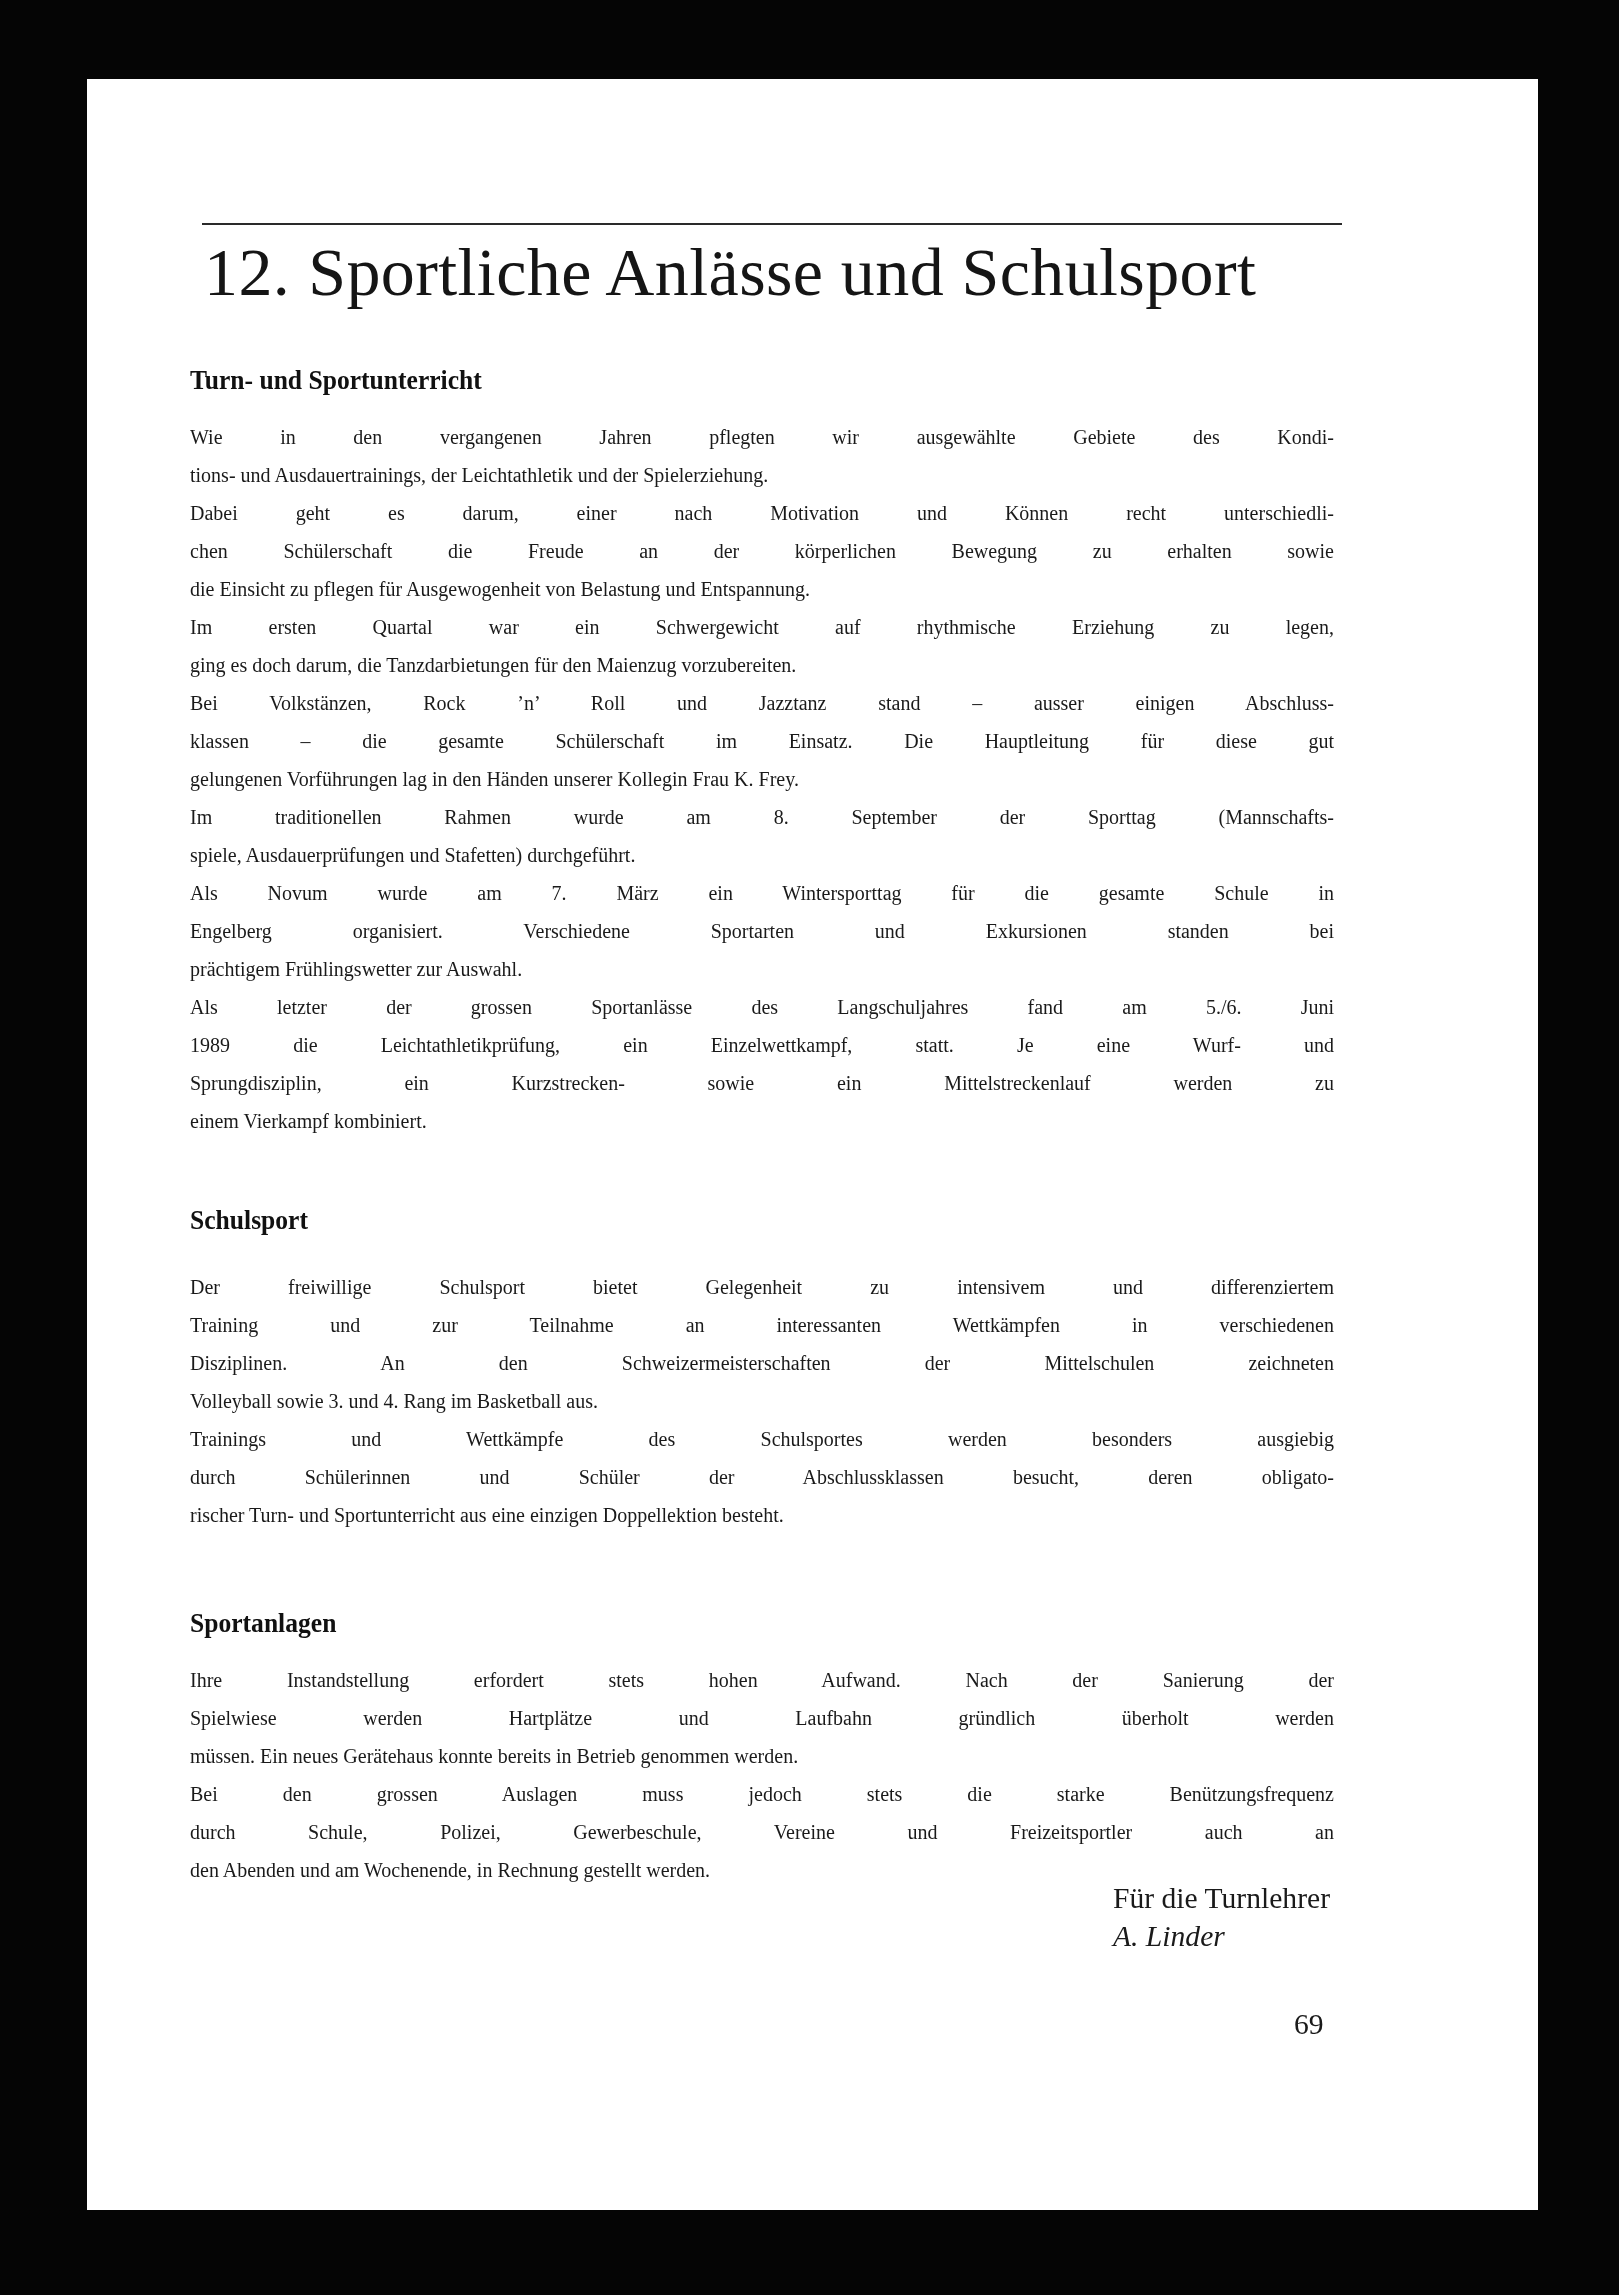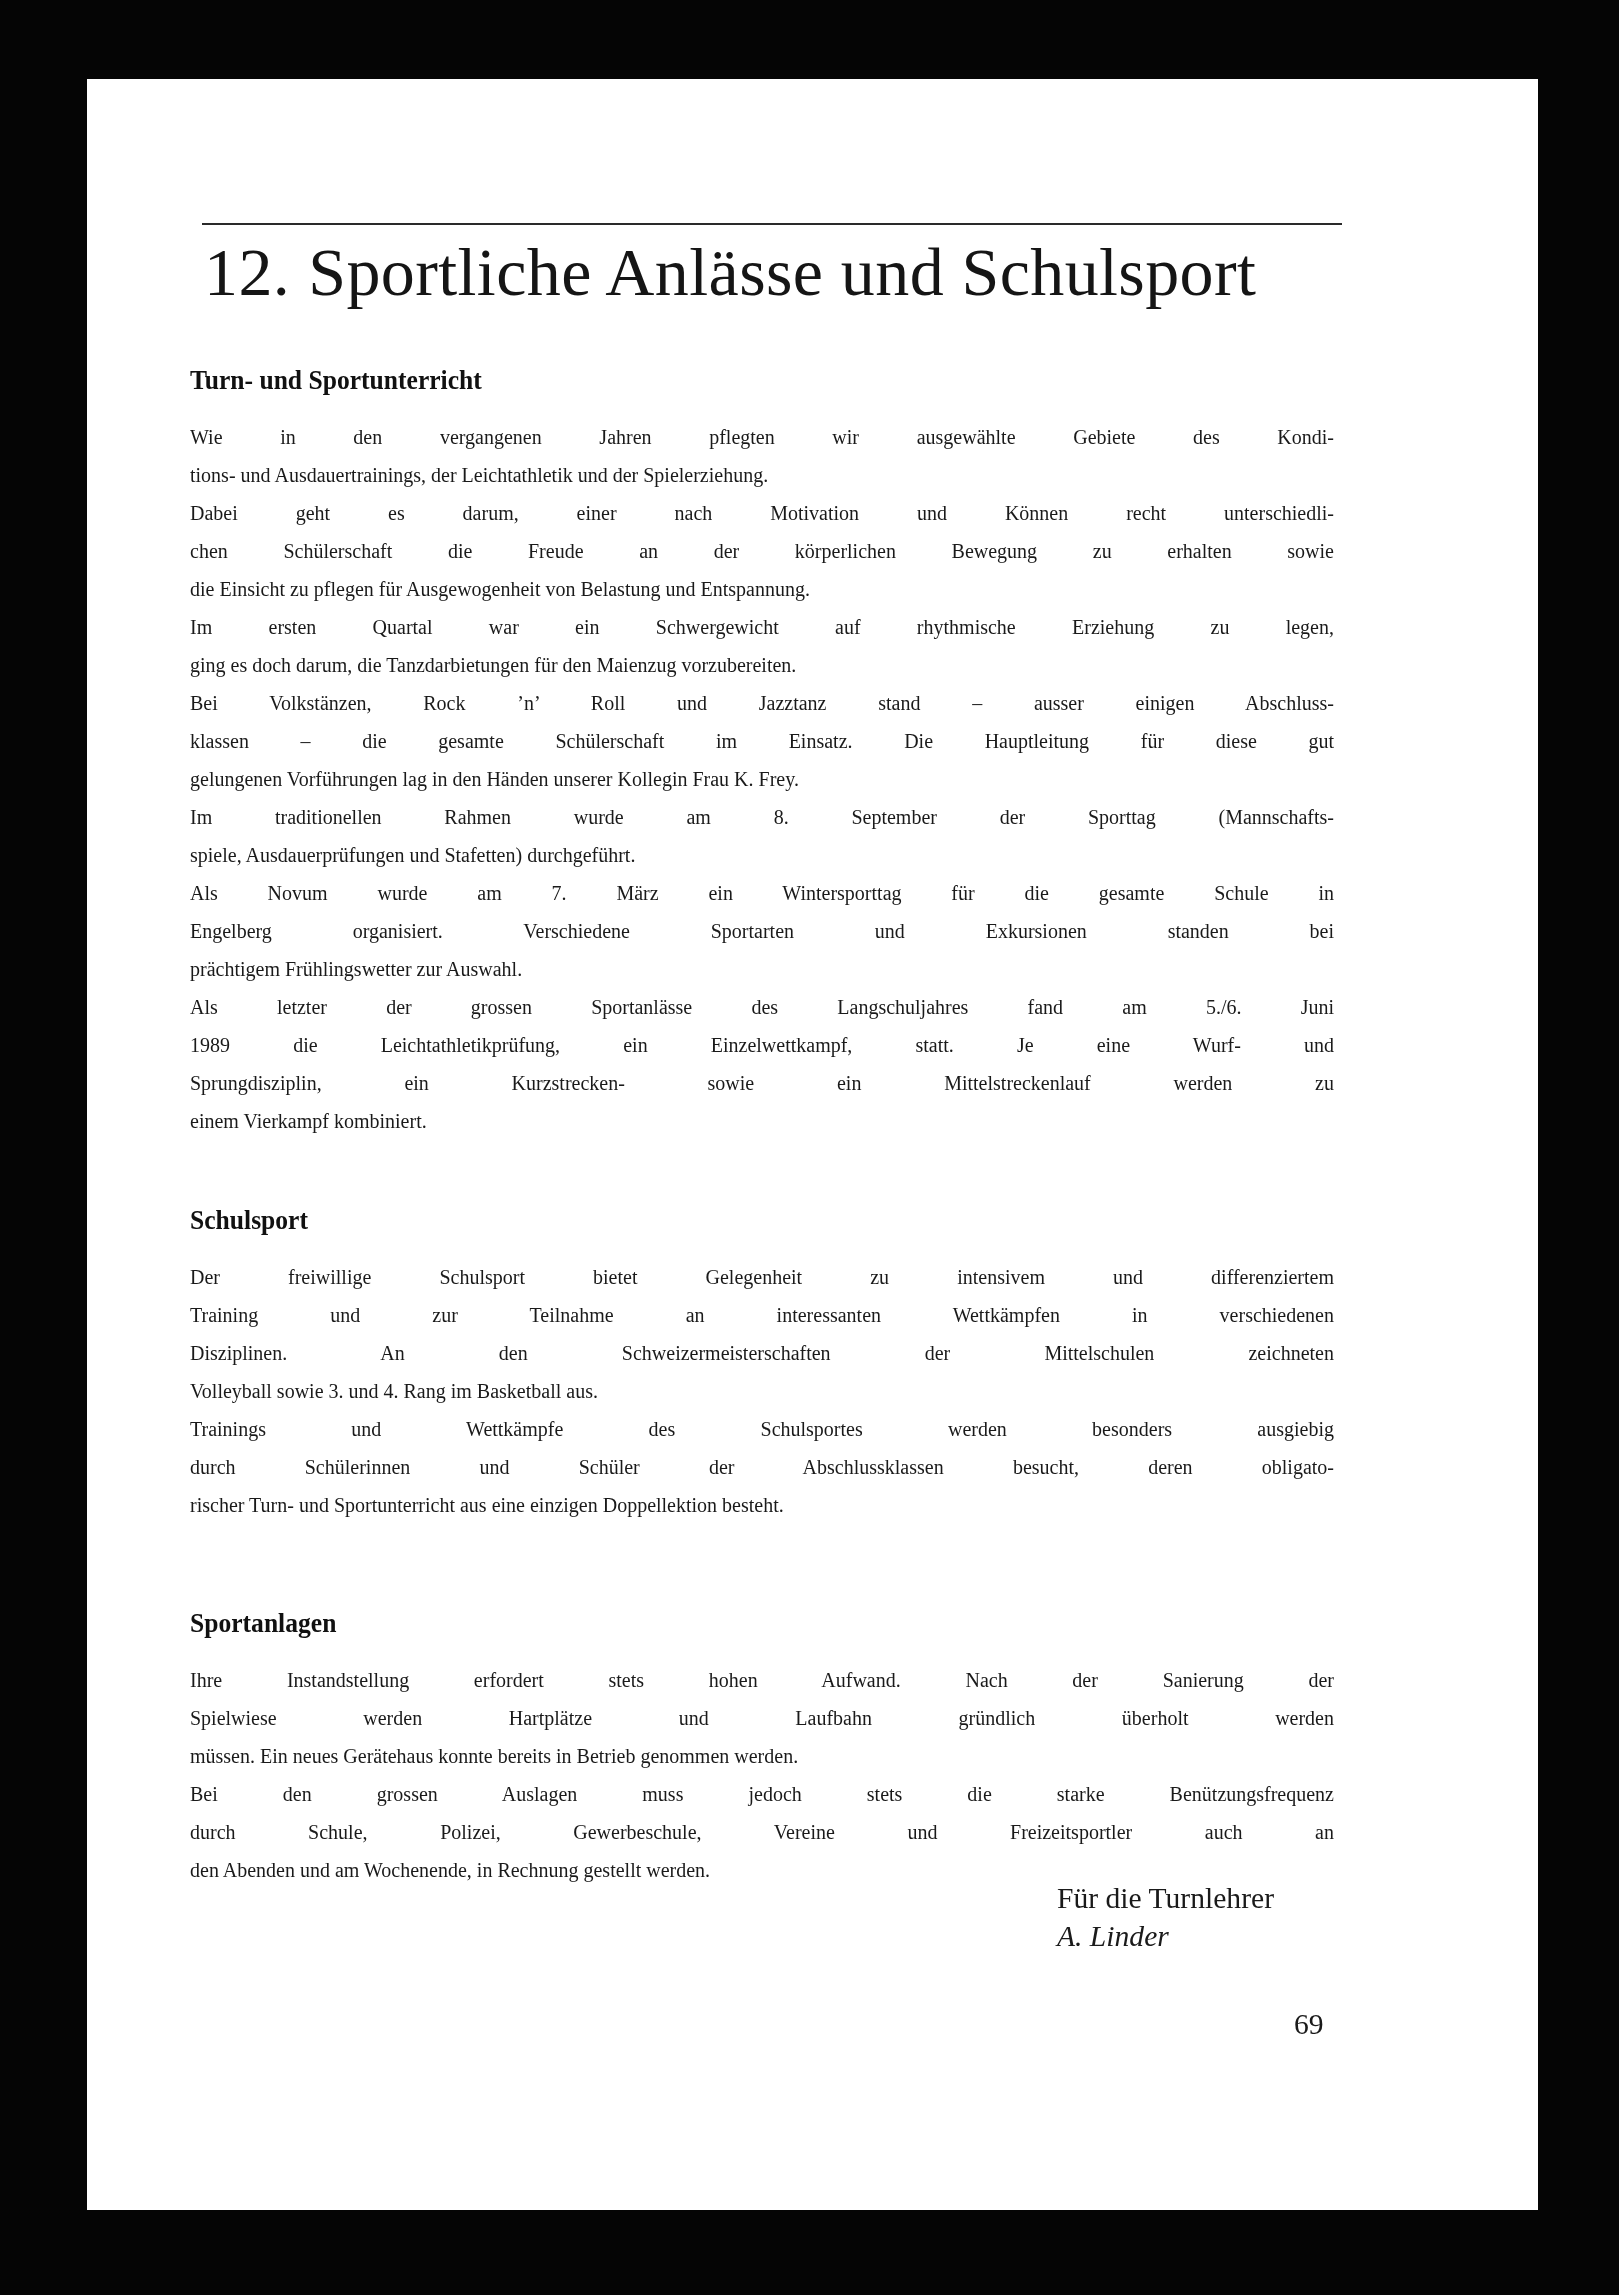--- a/index.html
+++ b/index.html
@@ -54,21 +54,21 @@
     line-height: 38px;
     height: 38px;
     white-space: nowrap;
     overflow: visible;
     text-align: justify;
     text-align-last: justify;
   }
   .line.last { text-align-last: left; }
   .signature {
     position: absolute;
-    left: 1057px;
+    left: 1113px;
     font-size: 29.6px;
     line-height: 38px;
     white-space: nowrap;
   }
   .page-number {
     position: absolute;
     left: 1294px; top: 2005px;
     font-size: 29.6px;
     line-height: 38px;
   }
@@ -104,21 +104,21 @@
     <div class="line last">prächtigem Frühlingswetter zur Auswahl.</div>
     <div class="line">Als letzter der grossen Sportanlässe des Langschuljahres fand am 5./6. Juni</div>
     <div class="line">1989 die Leichtathletikprüfung, ein Einzelwettkampf, statt. Je eine Wurf- und</div>
     <div class="line">Sprungdisziplin, ein Kurzstrecken- sowie ein Mittelstreckenlauf werden zu</div>
     <div class="line last">einem Vierkampf kombiniert.</div>
   </div>
 </div>
 
 <div class="section" style="top:1204px;">
   <div class="heading">Schulsport</div>
-  <div class="body-lines" style="margin-top:22px;">
+  <div class="body-lines" style="margin-top:32px;">
     <div class="line">Der freiwillige Schulsport bietet Gelegenheit zu intensivem und differenziertem</div>
     <div class="line">Training und zur Teilnahme an interessanten Wettkämpfen in verschiedenen</div>
     <div class="line">Disziplinen. An den Schweizermeisterschaften der Mittelschulen zeichneten</div>
     <div class="line last">Volleyball sowie 3. und 4. Rang im Basketball aus.</div>
     <div class="line">Trainings und Wettkämpfe des Schulsportes werden besonders ausgiebig</div>
     <div class="line">durch Schülerinnen und Schüler der Abschlussklassen besucht, deren obligato-</div>
     <div class="line last">rischer Turn- und Sportunterricht aus eine einzigen Doppellektion besteht.</div>
   </div>
 </div>
 

